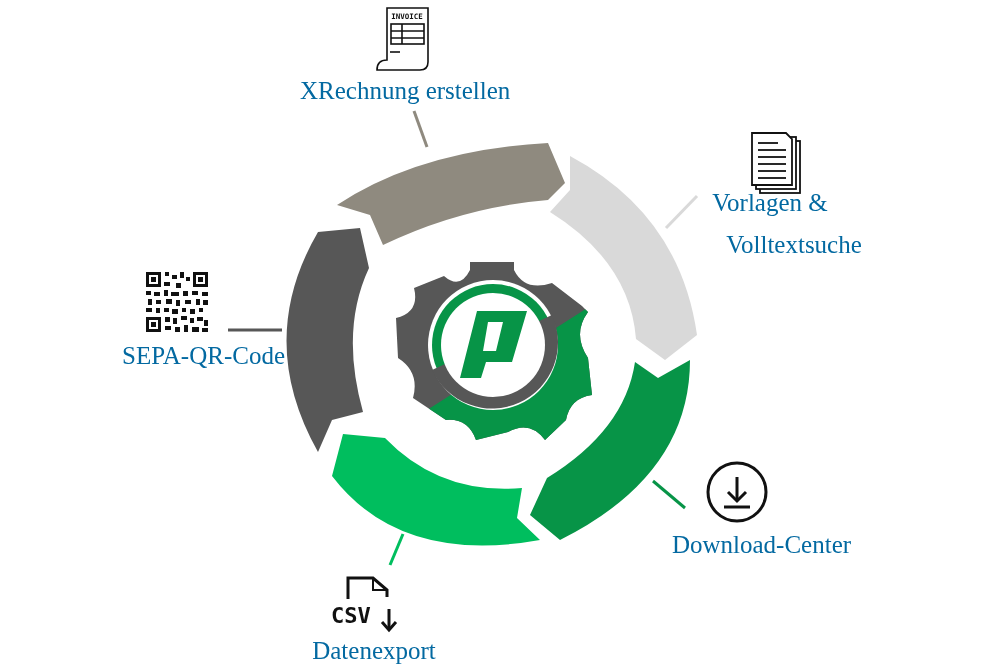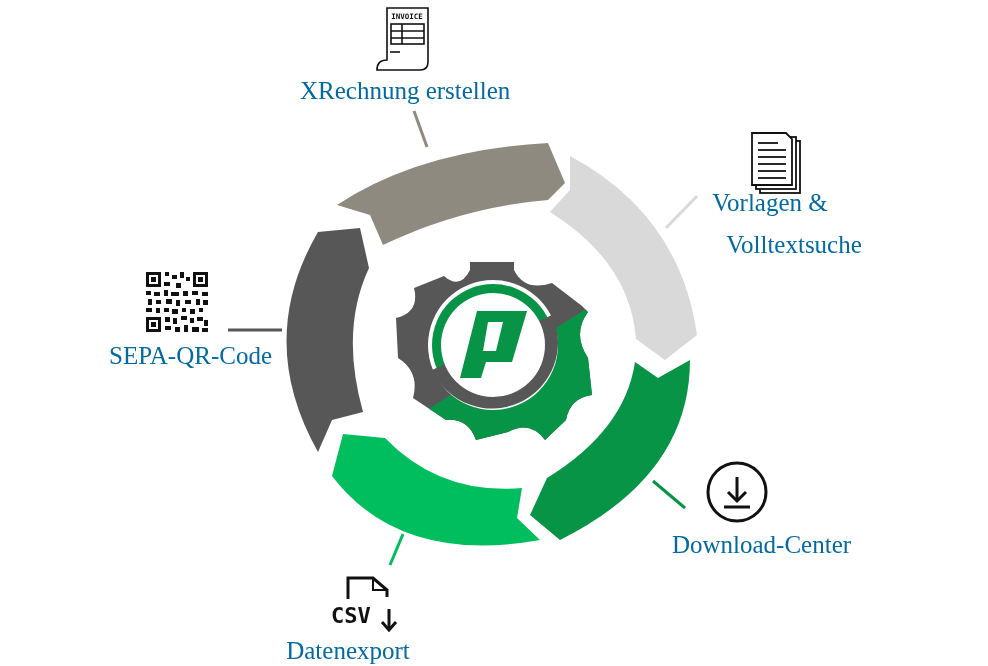--- a/index.html
+++ b/index.html
@@ -135,14 +135,14 @@
     <text x="331" y="623" font-family="DejaVu Sans Mono, monospace" font-size="22" font-weight="bold" fill="#111">CSV</text>
     <line x1="389" y1="609" x2="389" y2="629" stroke="#111" stroke-width="3"></line>
     <polyline points="382,622 389,630 396,622" stroke="#111" stroke-width="3" fill="none"></polyline>
   </g>
 </svg>
 
 <div class="label center" style="left:300px; top:78px; width:210px;">XRechnung erstellen</div>
 <div class="label center" style="left:700px; top:190px; width:140px;">Vorlagen &amp;</div>
 <div class="label center" style="left:700px; top:232px; width:140px;margin-left:24px;">Volltextsuche</div>
 <div class="label center" style="left:669px; top:532px; width:185px;">Download-Center</div>
-<div class="label center" style="left:278px; top:638px; width:140px;">Datenexport</div>
-<div class="label center" style="left:109px; top:343px; width:160px;">SEPA-QR-Code</div>
+<div class="label center" style="left:304px; top:638px; width:140px;">Datenexport</div>
+<div class="label center" style="left:122px; top:343px; width:160px;">SEPA-QR-Code</div>
 
 </body></html>

